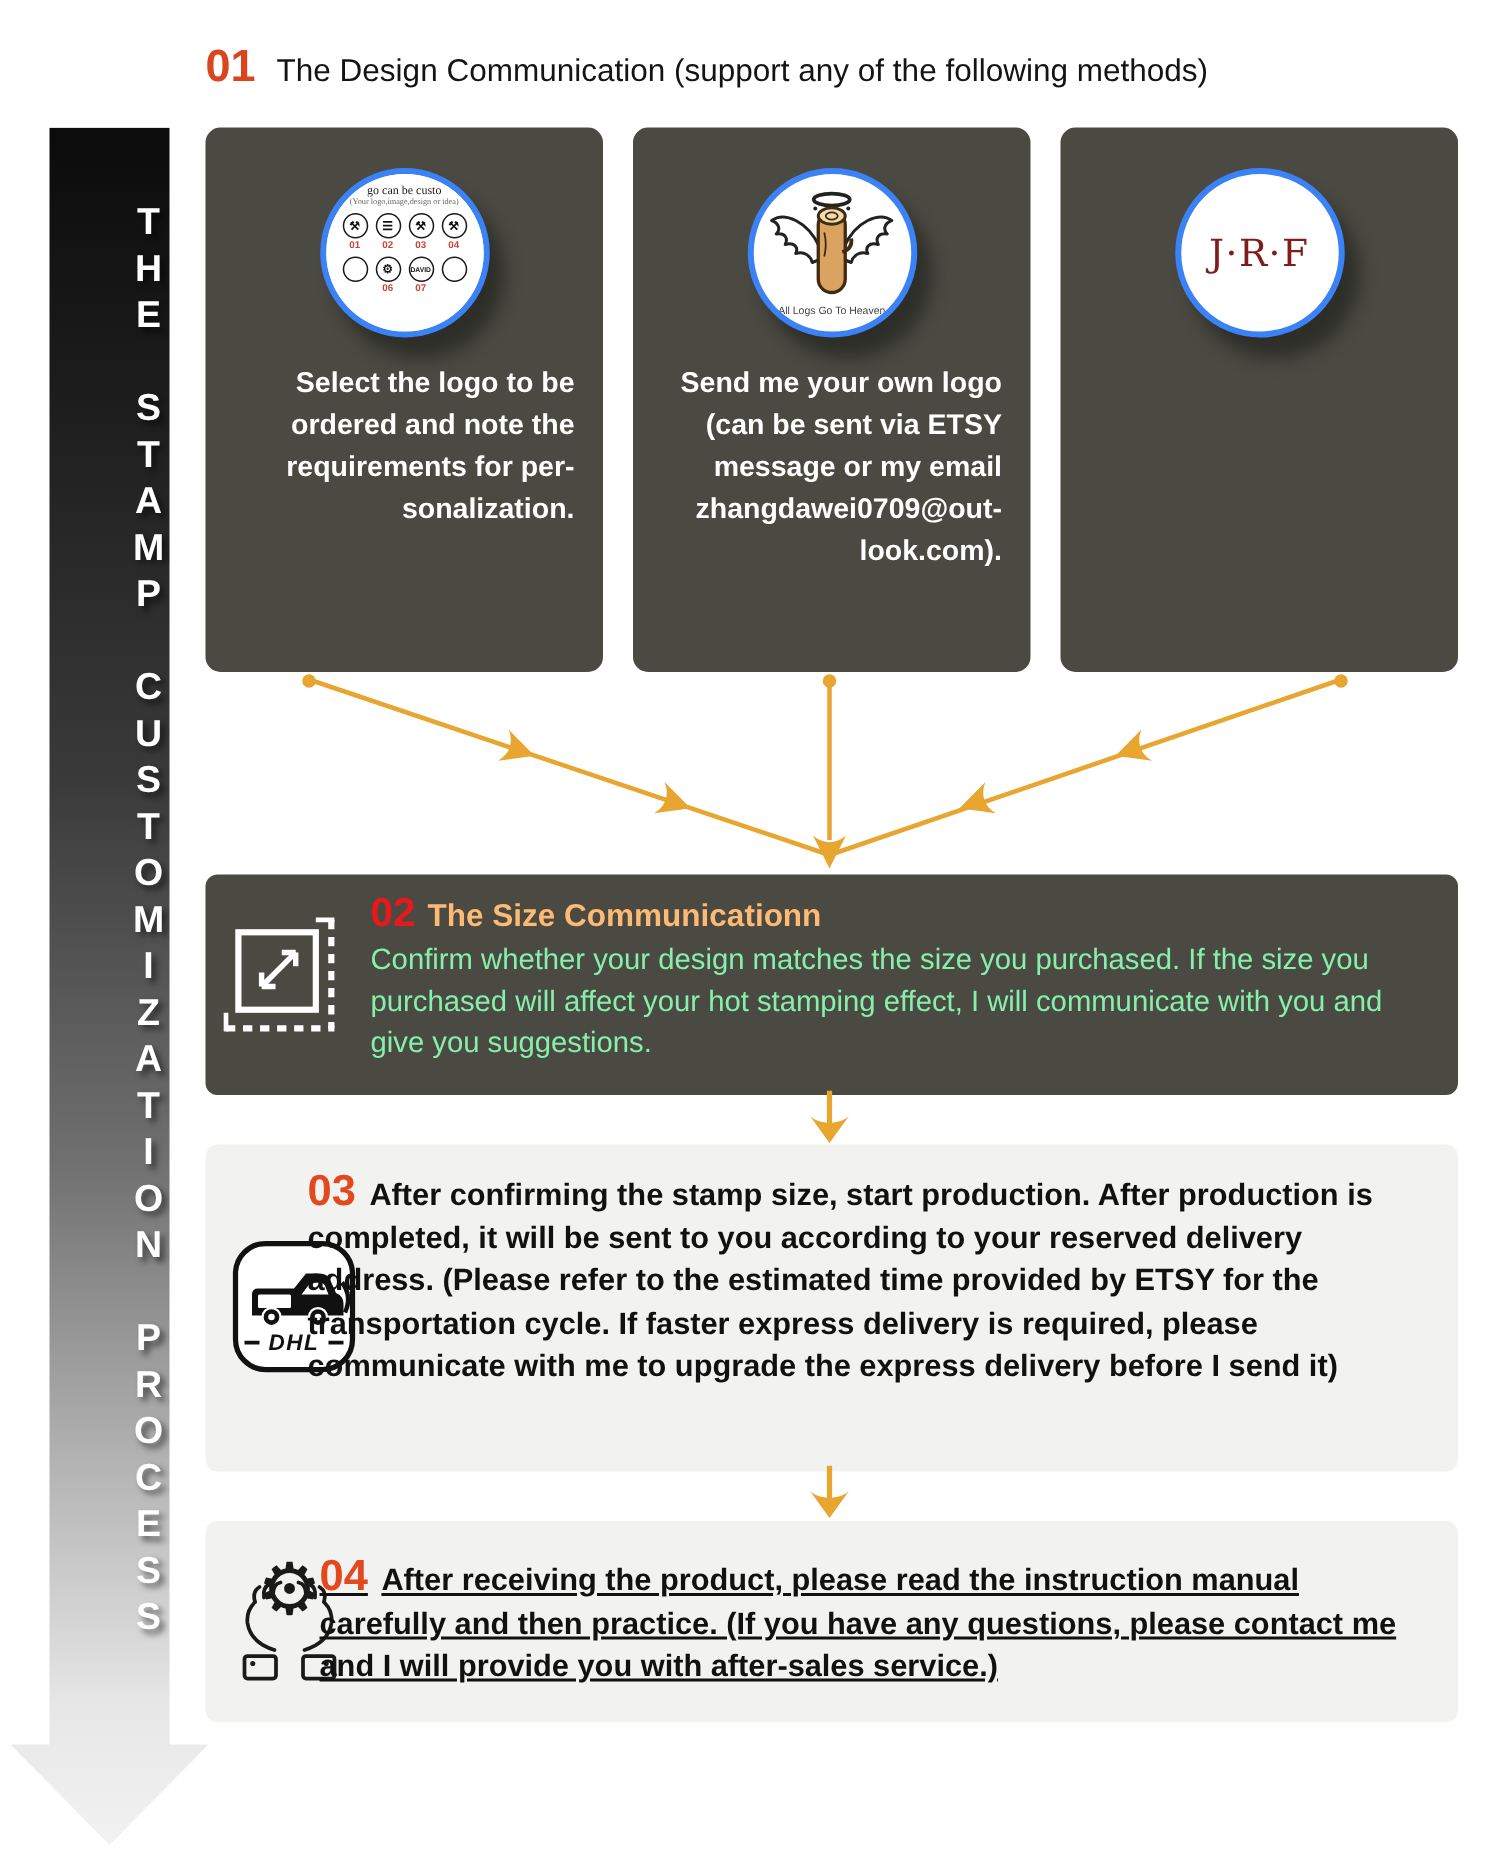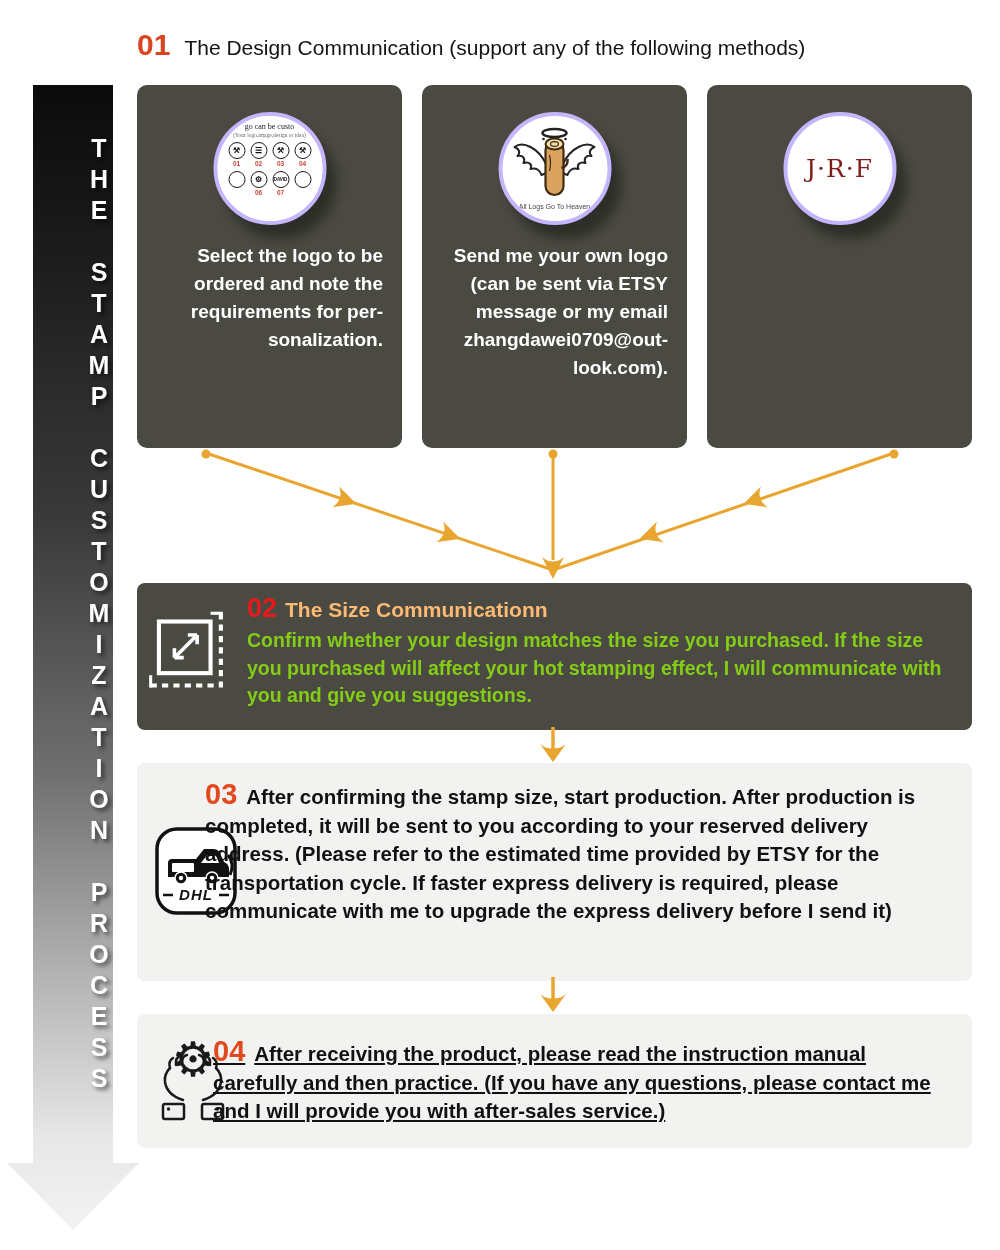--- a/index.html
+++ b/index.html
@@ -18,21 +18,21 @@
 
   
   .step1-header{position:absolute;left:137px;top:28px;display:flex;align-items:baseline;gap:14px;}
   .hnum{font-size:30px;font-weight:bold;color:#D8451F;}
   .htitle{font-size:21px;font-weight:normal;color:#141414;}
 
   
   .dark-card{position:absolute;top:85px;width:265px;height:363px;background:#4A4A42;border-radius:10px;}
   .dc1{left:137px;} .dc2{left:422px;} .dc3{left:707px;}
   .circle{position:absolute;top:27px;left:50%;transform:translateX(-50%);
-    width:105px;height:105px;border-radius:50%;background:#fff;border:4px solid #c4b5fd;
+    width:105px;height:105px;border-radius:50%;background:#fff;border:4px solid #3b82f6;
     box-shadow:10px 14px 12px rgba(0,0,0,.38);overflow:hidden;
     display:flex;align-items:center;justify-content:center;}
   .card-text{position:absolute;top:157px;left:24px;width:222px;margin:0;
     color:#fff;font-weight:bold;font-size:19px;line-height:28px;text-align:right;}
 
   
   .stamp-sheet{width:100%;height:100%;padding-top:6px;box-sizing:border-box;text-align:center;background:#fff;}
   .ss-header{font-family:"Liberation Serif",serif;font-size:8px;color:#222;}
   .ss-sub{font-family:"Liberation Serif",serif;font-size:5.5px;color:#666;margin-top:1px;}
   .ss-row{display:flex;justify-content:center;align-items:flex-start;gap:5px;margin-top:4px;}
@@ -47,21 +47,21 @@
   
   .monogram{font-family:"DejaVu Serif",serif;font-size:25px;color:#7f1d1d;letter-spacing:1px;}
 
   
   .step2-card{position:absolute;left:137px;top:583px;width:835px;height:147px;background:#4A4A42;border-radius:8px;}
   .s2-icon{position:absolute;left:11px;top:22px;}
   .s2-content{position:absolute;left:110px;top:10px;width:712px;}
   .s2-title-row{display:flex;align-items:baseline;gap:8px;}
   .rednum{font-size:27px;font-weight:bold;color:#E8191B;}
   .s2-title{font-size:21px;font-weight:bold;color:#fdba74;}
-  .s2-body{margin:3px 0 0 0;color:#84cc16;font-weight:bold;font-size:19.5px;line-height:27.5px;}
+  .s2-body{margin:3px 0 0 0;color:#86efac;font-weight:normal;font-size:19.5px;line-height:27.5px;}
 
   .light-card{position:absolute;left:137px;background:#F2F2F0;border-radius:8px;}
   .step3-card{top:763px;width:835px;height:218px;}
   .step4-card{top:1014px;width:835px;height:134px;}
   .s3-icon{position:absolute;left:16px;top:58px;}
   .s4-icon{position:absolute;left:16px;top:14px;}
   .step-par{position:absolute;margin:0;color:#111;font-weight:bold;font-size:20.5px;line-height:28.5px;}
   .s3-par{left:68px;top:17px;width:742px;}
   .s4-par{left:76px;top:23px;width:728px;text-decoration:underline;}
   .pnum{font-size:29px;font-weight:bold;color:#E2491F;margin-right:9px;}

